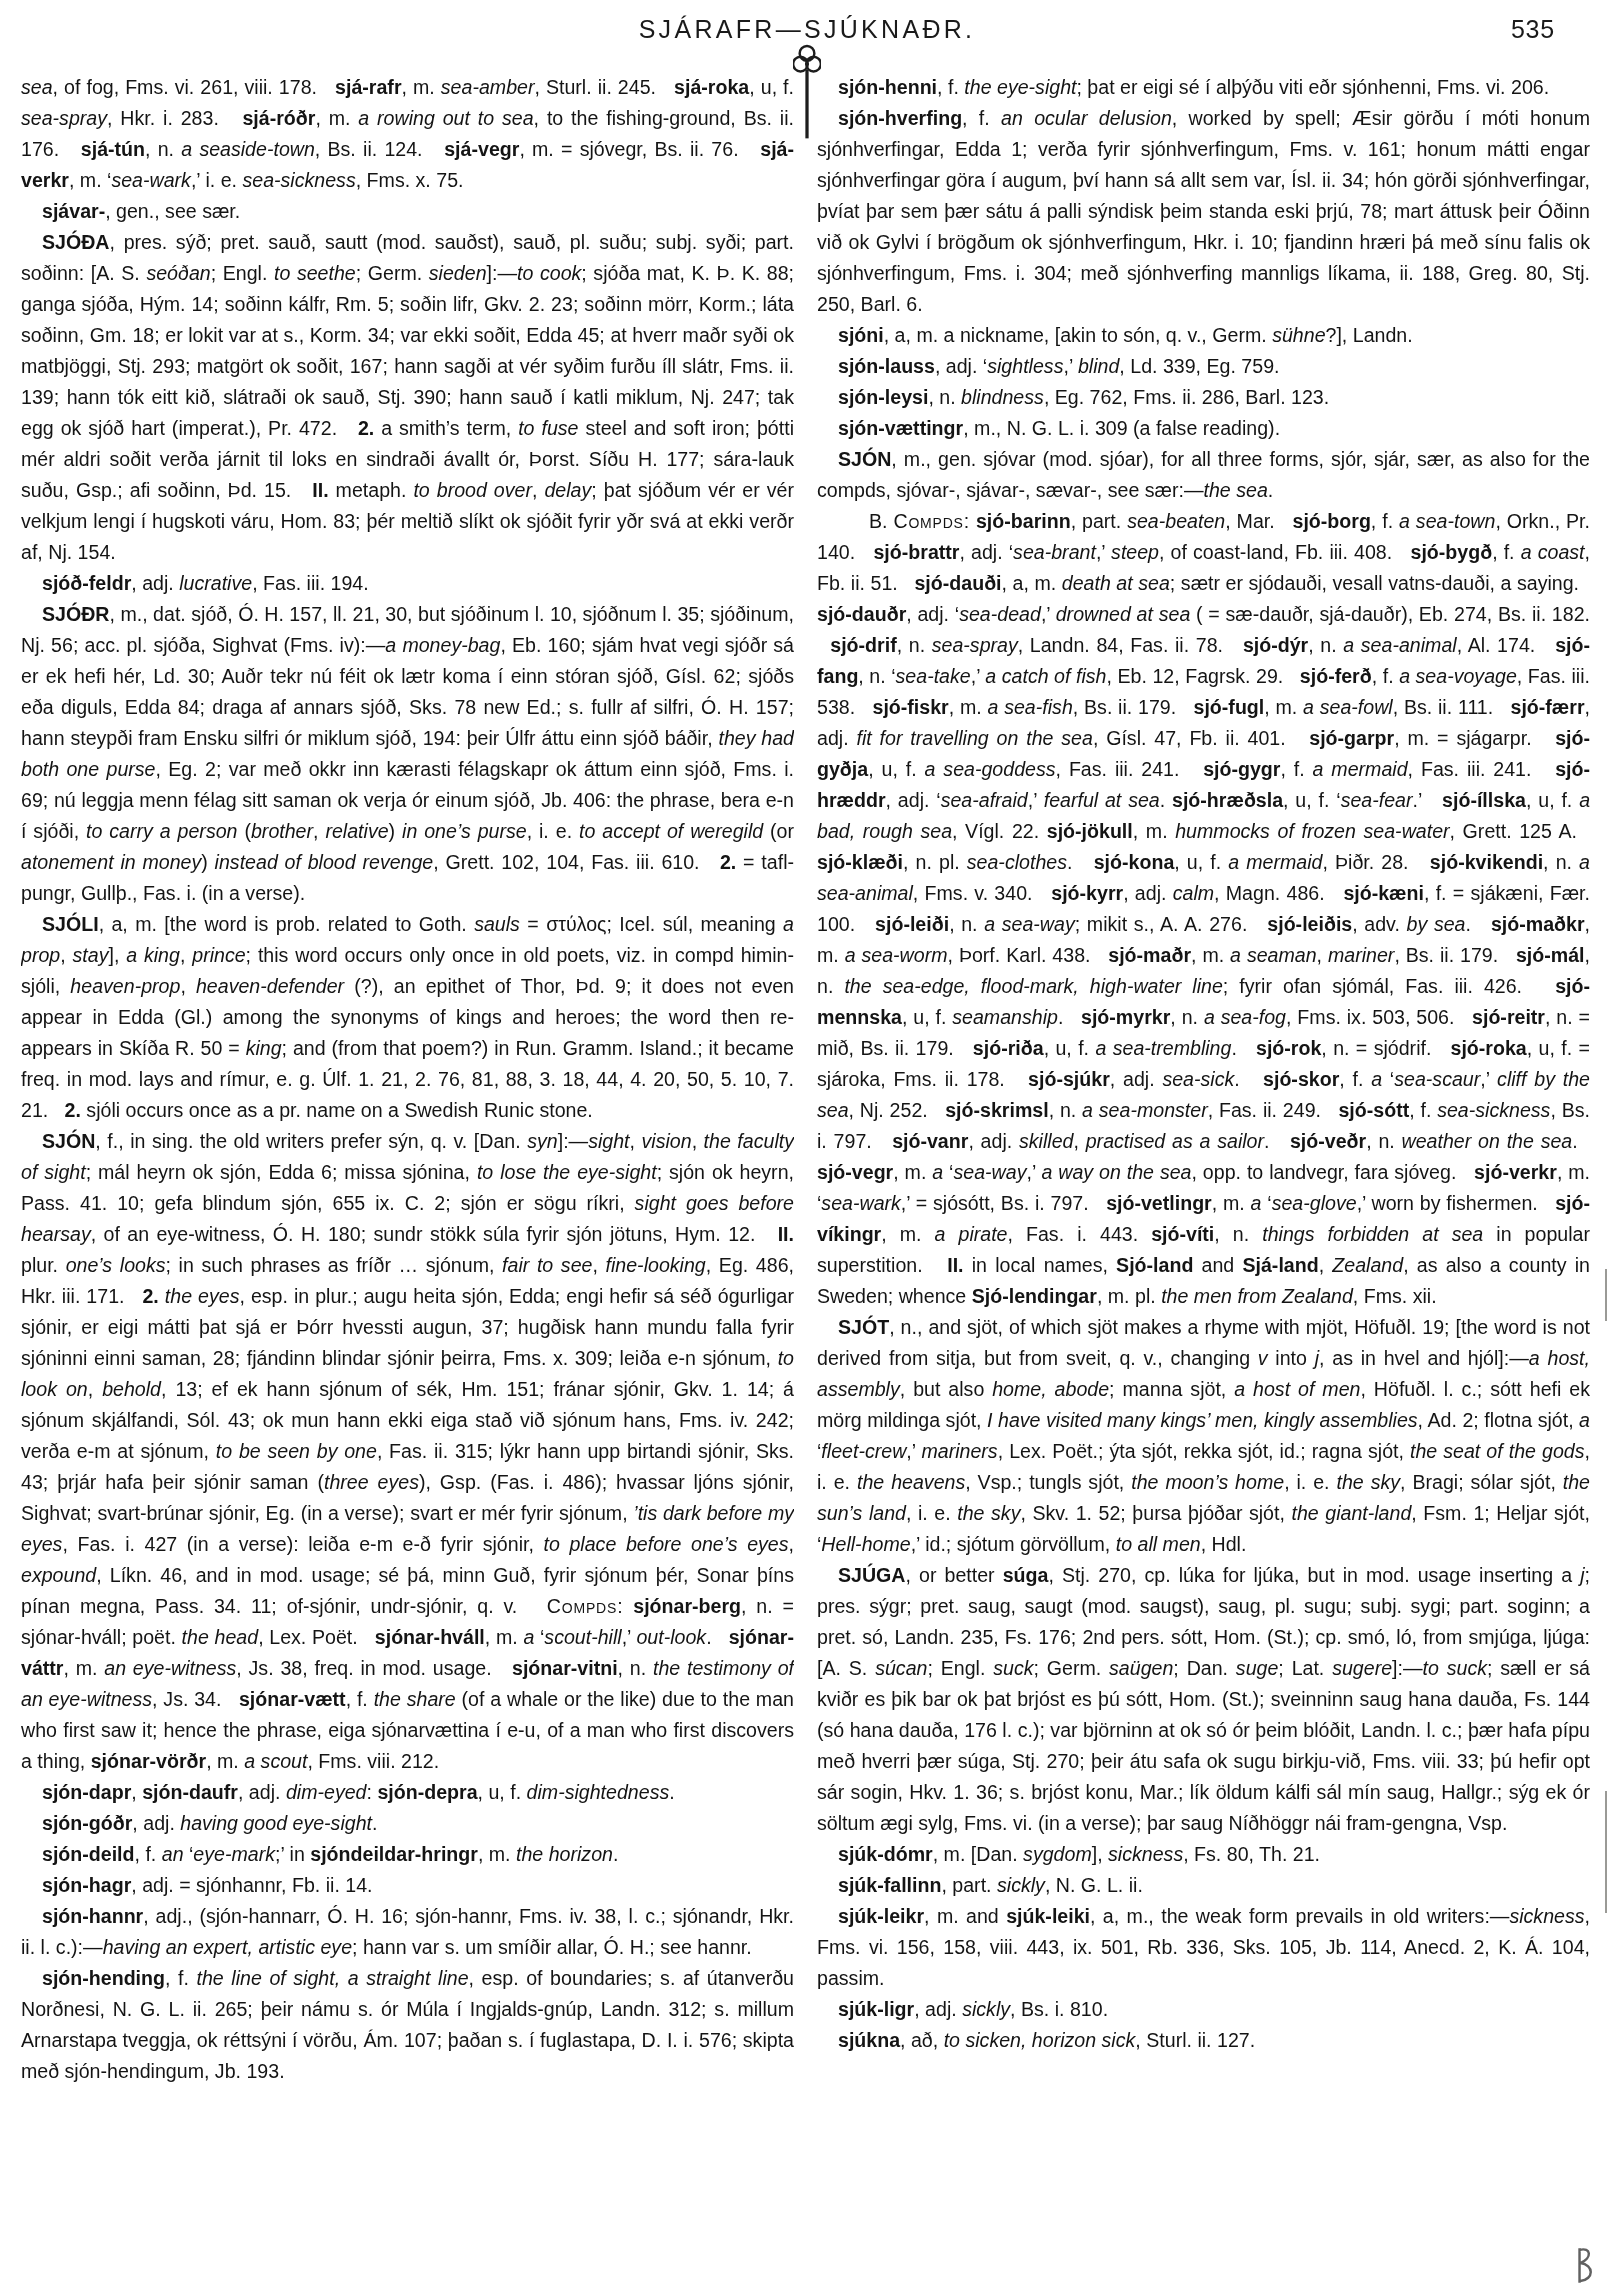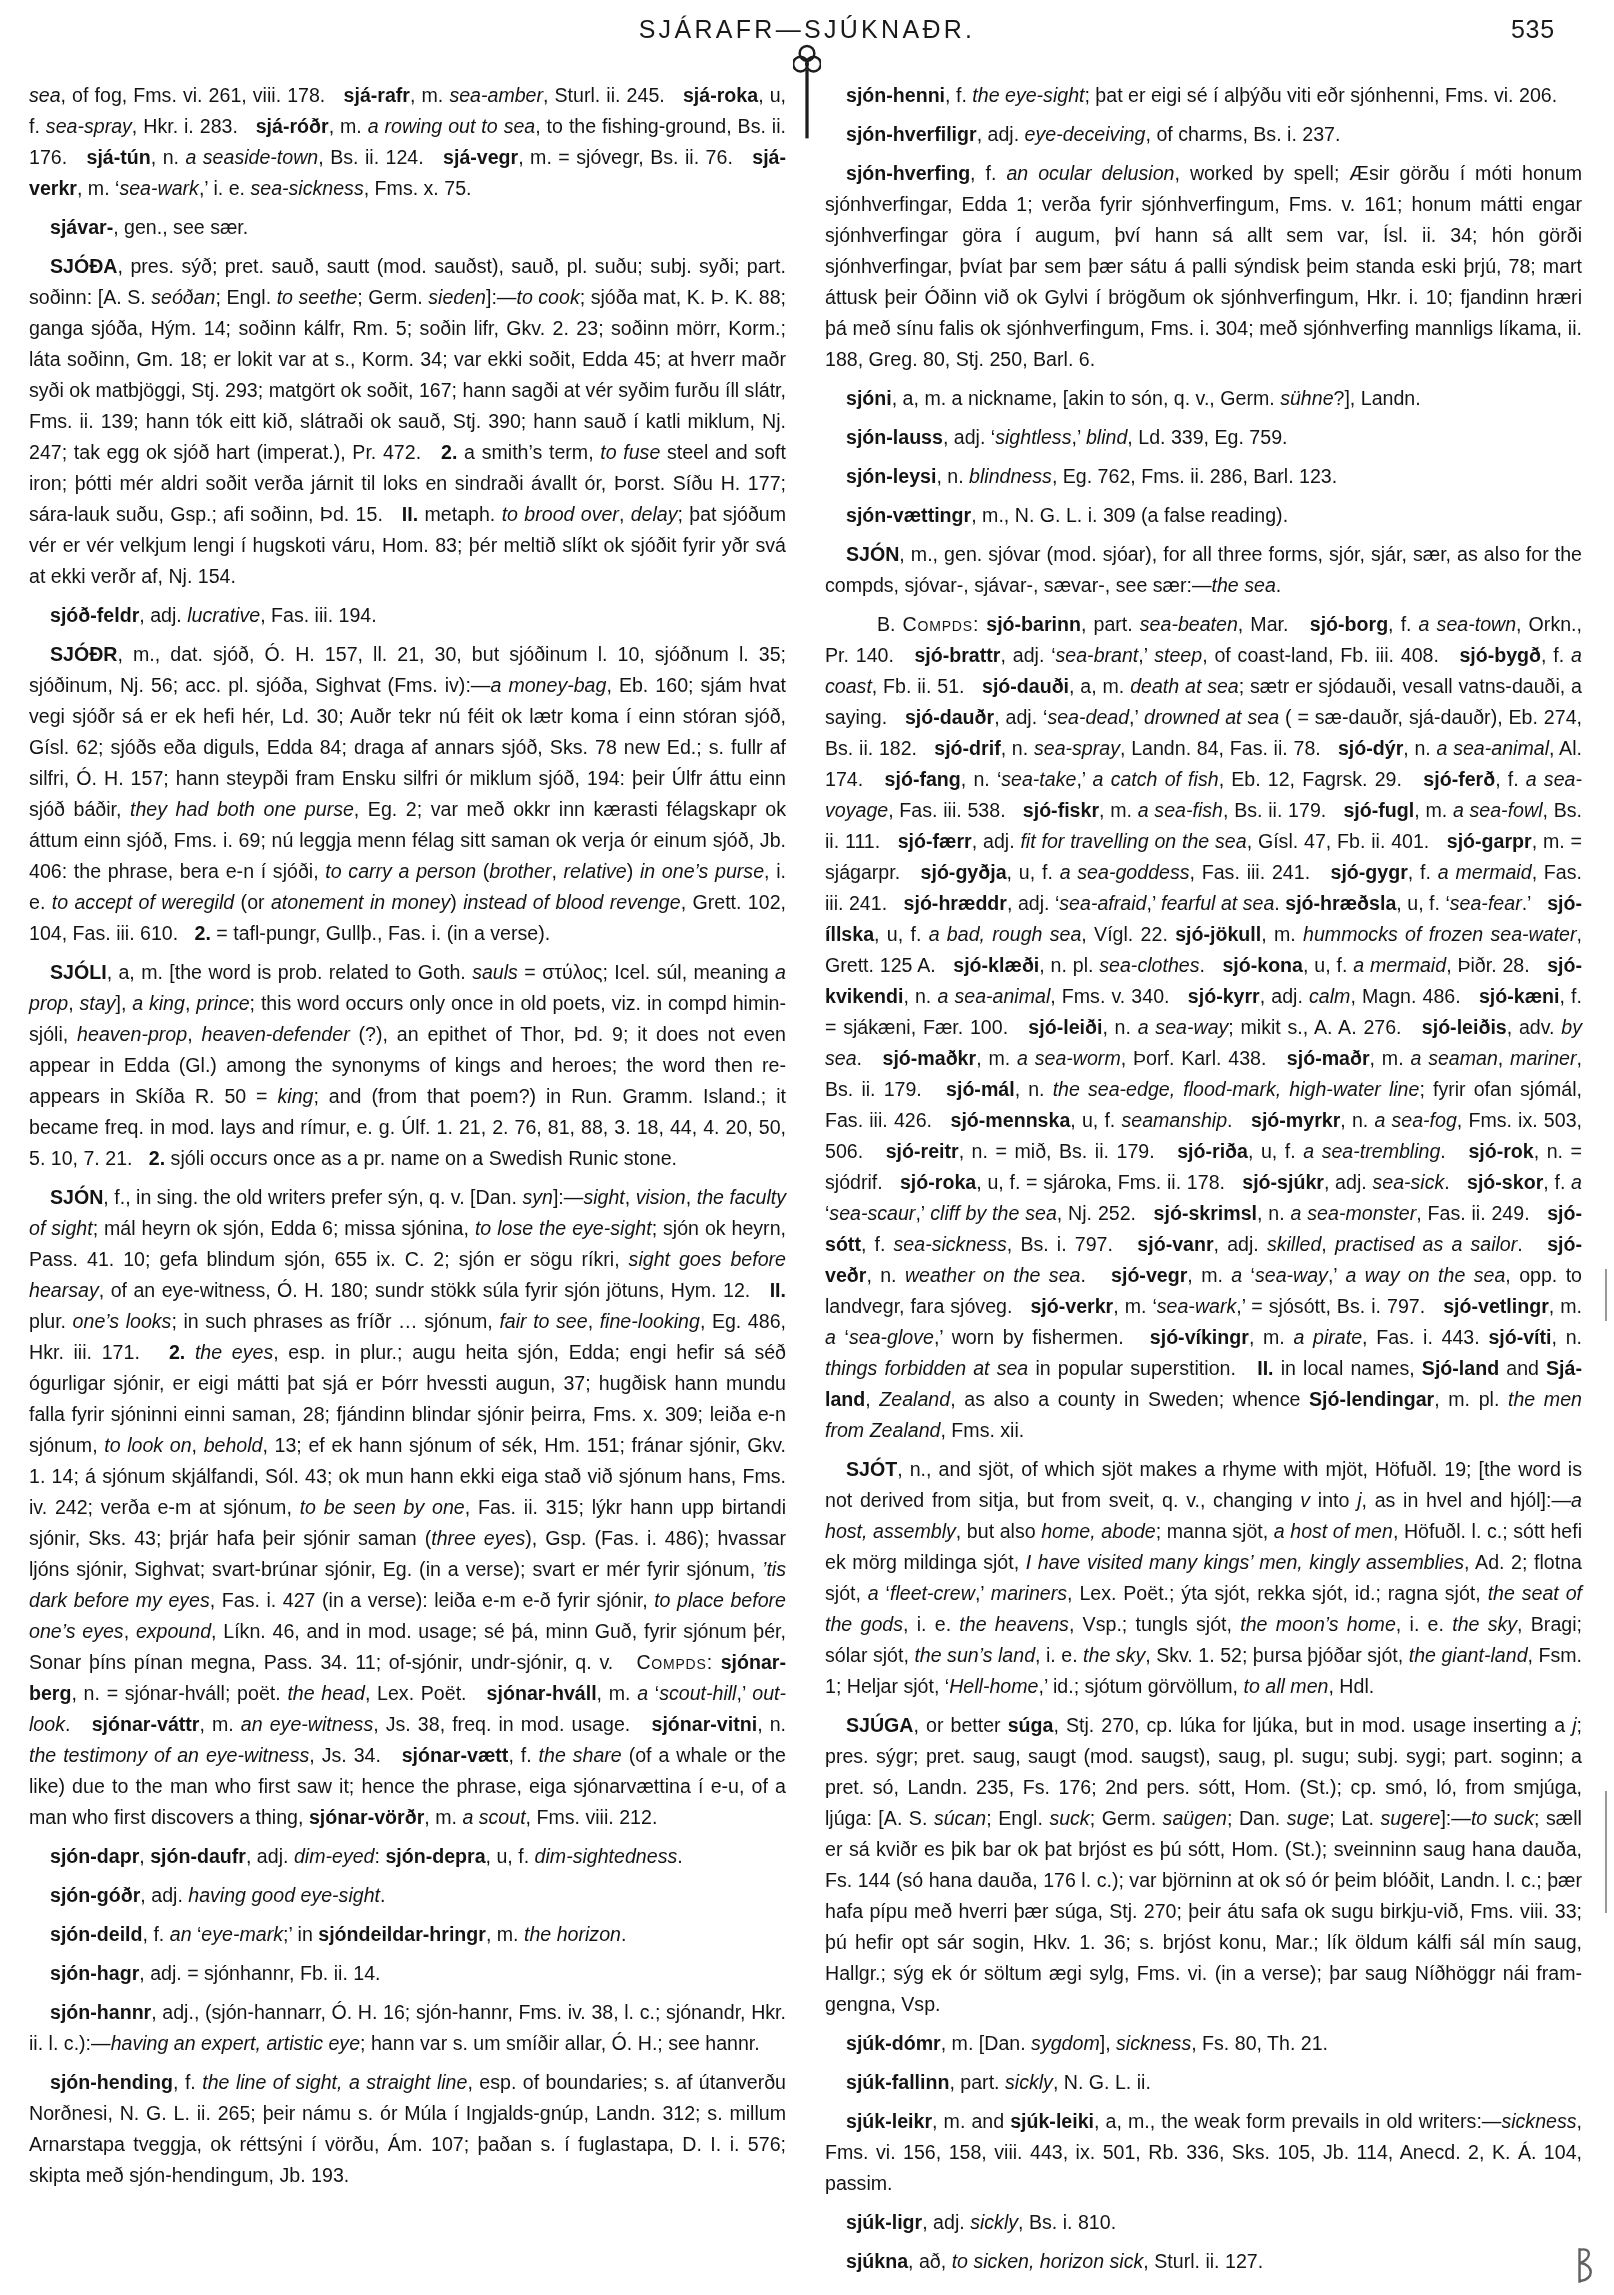--- a/index.html
+++ b/index.html
@@ -27,21 +27,21 @@
   .columns{
     position:absolute;top:72px;left:21px;
     width:1570px;height:2212px;
     display:flex;gap:23px;
   }
   .col{
     width:773px;height:2212px;overflow:hidden;
     font-size:19.6px;line-height:31px;
     text-align:justify;
   }
-  .col p{margin:8px;padding:0;}
+  .col p{margin:0;padding:0;}
   .col p.entry{text-indent:21px;}
   .col p.cont{text-indent:0;}
   .col p.compds{text-indent:52px;}
   b{font-weight:bold;}
   i{font-style:italic;}
   .sc{font-variant:small-caps;letter-spacing:0.8px;}
   .pen-mark-top{position:absolute;left:793px;top:42px;}
   .pen-mark-bottom{position:absolute;left:1573px;top:2245px;opacity:.8;}
   .margin-dash{position:absolute;background:#9a9a96;width:2.4px;}
   .md1{left:1605px;top:1269px;height:52px;}
@@ -75,21 +75,20 @@
         <p class="entry"><b>SJÓN</b>, f., in sing. the old writers prefer sýn, q. v. [Dan. <i>syn</i>]:—<i>sight</i>, <i>vision</i>, <i>the faculty of sight</i>; mál heyrn ok sjón, Edda 6; missa sjónina, <i>to lose the eye-sight</i>; sjón ok heyrn, Pass. 41. 10; gefa blindum sjón, 655 ix. C. 2; sjón er sögu ríkri, <i>sight goes before hearsay</i>, of an eye-witness, Ó. H. 180; sundr stökk súla fyrir sjón jötuns, Hym. 12. &nbsp; <b>II.</b> plur. <i>one’s looks</i>; in such phrases as fríðr … sjónum, <i>fair to see</i>, <i>fine-looking</i>, Eg. 486, Hkr. iii. 171. &nbsp; <b>2.</b> <i>the eyes</i>, esp. in plur.; augu heita sjón, Edda; engi hefir sá séð ógurligar sjónir, er eigi mátti þat sjá er Þórr hvessti augun, 37; hugðisk hann mundu falla fyrir sjóninni einni saman, 28; fjándinn blindar sjónir þeirra, Fms. x. 309; leiða e-n sjónum, <i>to look on</i>, <i>behold</i>, 13; ef ek hann sjónum of sék, Hm. 151; fránar sjónir, Gkv. 1. 14; á sjónum skjálfandi, Sól. 43; ok mun hann ekki eiga stað við sjónum hans, Fms. iv. 242; verða e-m at sjónum, <i>to be seen by one</i>, Fas. ii. 315; lýkr hann upp birtandi sjónir, Sks. 43; þrjár hafa þeir sjónir saman (<i>three eyes</i>), Gsp. (Fas. i. 486); hvassar ljóns sjónir, Sighvat; svart-brúnar sjónir, Eg. (in a verse); svart er mér fyrir sjónum, <i>’tis dark before my eyes</i>, Fas. i. 427 (in a verse): leiða e-m e-ð fyrir sjónir, <i>to place before one’s eyes</i>, <i>expound</i>, Líkn. 46, and in mod. usage; sé þá, minn Guð, fyrir sjónum þér, Sonar þíns pínan megna, Pass. 34. 11; of-sjónir, undr-sjónir, q. v. &nbsp; <span class="sc">Compds:</span> <b>sjónar-berg</b>, n. = sjónar-hváll; poët. <i>the head</i>, Lex. Poët. &nbsp; <b>sjónar-hváll</b>, m. <i>a</i> ‘<i>scout-hill</i>,’ <i>out-look</i>. &nbsp; <b>sjónar-váttr</b>, m. <i>an eye-witness</i>, Js. 38, freq. in mod. usage. &nbsp; <b>sjónar-vitni</b>, n. <i>the testimony of an eye-witness</i>, Js. 34. &nbsp; <b>sjónar-vætt</b>, f. <i>the share</i> (of a whale or the like) due to the man who first saw it; hence the phrase, eiga sjónarvættina í e-u, of a man who first discovers a thing, <b>sjónar-vörðr</b>, m. <i>a scout</i>, Fms. viii. 212.</p>
         <p class="entry"><b>sjón-dapr</b>, <b>sjón-daufr</b>, adj. <i>dim-eyed</i>: <b>sjón-depra</b>, u, f. <i>dim-sightedness</i>.</p>
         <p class="entry"><b>sjón-góðr</b>, adj. <i>having good eye-sight</i>.</p>
         <p class="entry"><b>sjón-deild</b>, f. <i>an</i> ‘<i>eye-mark</i>;’ in <b>sjóndeildar-hringr</b>, m. <i>the horizon</i>.</p>
         <p class="entry"><b>sjón-hagr</b>, adj. = sjónhannr, Fb. ii. 14.</p>
         <p class="entry"><b>sjón-hannr</b>, adj., (sjón-hannarr, Ó. H. 16; sjón-hannr, Fms. iv. 38, l. c.; sjónandr, Hkr. ii. l. c.):—<i>having an expert, artistic eye</i>; hann var s. um smíðir allar, Ó. H.; see hannr.</p>
         <p class="entry"><b>sjón-hending</b>, f. <i>the line of sight, a straight line</i>, esp. of boundaries; s. af útanverðu Norðnesi, N. G. L. ii. 265; þeir námu s. ór Múla í Ingjalds-gnúp, Landn. 312; s. millum Arnarstapa tveggja, ok réttsýni í vörðu, Ám. 107; þaðan s. í fuglastapa, D. I. i. 576; skipta með sjón-hendingum, Jb. 193.</p>
       </div>
     <div class="col" id="right-col">
         <p class="entry"><b>sjón-henni</b>, f. <i>the eye-sight</i>; þat er eigi sé í alþýðu viti eðr sjónhenni, Fms. vi. 206.</p>
-        <p class="entry"><b>sjón-hverfiligr</b>, adj. <i>eye-deceiving</i>, of charms, Bs. i. 237.</p>
         <p class="entry"><b>sjón-hverfing</b>, f. <i>an ocular delusion</i>, worked by spell; Æsir görðu í móti honum sjónhverfingar, Edda 1; verða fyrir sjónhverfingum, Fms. v. 161; honum mátti engar sjónhverfingar göra í augum, því hann sá allt sem var, Ísl. ii. 34; hón görði sjónhverfingar, þvíat þar sem þær sátu á palli sýndisk þeim standa eski þrjú, 78; mart áttusk þeir Óðinn við ok Gylvi í brögðum ok sjónhverfingum, Hkr. i. 10; fjandinn hræri þá með sínu falis ok sjónhverfingum, Fms. i. 304; með sjónhverfing mannligs líkama, ii. 188, Greg. 80, Stj. 250, Barl. 6.</p>
         <p class="entry"><b>sjóni</b>, a, m. a nickname, [akin to són, q. v., Germ. <i>sühne</i>?], Landn.</p>
         <p class="entry"><b>sjón-lauss</b>, adj. ‘<i>sightless</i>,’ <i>blind</i>, Ld. 339, Eg. 759.</p>
         <p class="entry"><b>sjón-leysi</b>, n. <i>blindness</i>, Eg. 762, Fms. ii. 286, Barl. 123.</p>
         <p class="entry"><b>sjón-vættingr</b>, m., N. G. L. i. 309 (a false reading).</p>
         <p class="entry"><b>SJÓN</b>, m., gen. sjóvar (mod. sjóar), for all three forms, sjór, sjár, sær, as also for the compds, sjóvar-, sjávar-, sævar-, see sær:—<i>the sea</i>.</p>
         <p class="compds">B. <span class="sc">Compds:</span> <b>sjó-barinn</b>, part. <i>sea-beaten</i>, Mar. &nbsp; <b>sjó-borg</b>, f. <i>a sea-town</i>, Orkn., Pr. 140. &nbsp; <b>sjó-brattr</b>, adj. ‘<i>sea-brant</i>,’ <i>steep</i>, of coast-land, Fb. iii. 408. &nbsp; <b>sjó-bygð</b>, f. <i>a coast</i>, Fb. ii. 51. &nbsp; <b>sjó-dauði</b>, a, m. <i>death at sea</i>; sætr er sjódauði, vesall vatns-dauði, a saying. &nbsp; <b>sjó-dauðr</b>, adj. ‘<i>sea-dead</i>,’ <i>drowned at sea</i> ( = sæ-dauðr, sjá-dauðr), Eb. 274, Bs. ii. 182. &nbsp; <b>sjó-drif</b>, n. <i>sea-spray</i>, Landn. 84, Fas. ii. 78. &nbsp; <b>sjó-dýr</b>, n. <i>a sea-animal</i>, Al. 174. &nbsp; <b>sjó-fang</b>, n. ‘<i>sea-take</i>,’ <i>a catch of fish</i>, Eb. 12, Fagrsk. 29. &nbsp; <b>sjó-ferð</b>, f. <i>a sea-voyage</i>, Fas. iii. 538. &nbsp; <b>sjó-fiskr</b>, m. <i>a sea-fish</i>, Bs. ii. 179. &nbsp; <b>sjó-fugl</b>, m. <i>a sea-fowl</i>, Bs. ii. 111. &nbsp; <b>sjó-færr</b>, adj. <i>fit for travelling on the sea</i>, Gísl. 47, Fb. ii. 401. &nbsp; <b>sjó-garpr</b>, m. = sjágarpr. &nbsp; <b>sjó-gyðja</b>, u, f. <i>a sea-goddess</i>, Fas. iii. 241. &nbsp; <b>sjó-gygr</b>, f. <i>a mermaid</i>, Fas. iii. 241. &nbsp; <b>sjó-hræddr</b>, adj. ‘<i>sea-afraid</i>,’ <i>fearful at sea</i>. <b>sjó-hræðsla</b>, u, f. ‘<i>sea-fear</i>.’ &nbsp; <b>sjó-íllska</b>, u, f. <i>a bad, rough sea</i>, Vígl. 22. <b>sjó-jökull</b>, m. <i>hummocks of frozen sea-water</i>, Grett. 125 A. &nbsp; <b>sjó-klæði</b>, n. pl. <i>sea-clothes</i>. &nbsp; <b>sjó-kona</b>, u, f. <i>a mermaid</i>, Þiðr. 28. &nbsp; <b>sjó-kvikendi</b>, n. <i>a sea-animal</i>, Fms. v. 340. &nbsp; <b>sjó-kyrr</b>, adj. <i>calm</i>, Magn. 486. &nbsp; <b>sjó-kæni</b>, f. = sjákæni, Fær. 100. &nbsp; <b>sjó-leiði</b>, n. <i>a sea-way</i>; mikit s., A. A. 276. &nbsp; <b>sjó-leiðis</b>, adv. <i>by sea</i>. &nbsp; <b>sjó-maðkr</b>, m. <i>a sea-worm</i>, Þorf. Karl. 438. &nbsp; <b>sjó-maðr</b>, m. <i>a seaman</i>, <i>mariner</i>, Bs. ii. 179. &nbsp; <b>sjó-mál</b>, n. <i>the sea-edge, flood-mark, high-water line</i>; fyrir ofan sjómál, Fas. iii. 426. &nbsp; <b>sjó-mennska</b>, u, f. <i>seamanship</i>. &nbsp; <b>sjó-myrkr</b>, n. <i>a sea-fog</i>, Fms. ix. 503, 506. &nbsp; <b>sjó-reitr</b>, n. = mið, Bs. ii. 179. &nbsp; <b>sjó-riða</b>, u, f. <i>a sea-trembling</i>. &nbsp; <b>sjó-rok</b>, n. = sjódrif. &nbsp; <b>sjó-roka</b>, u, f. = sjároka, Fms. ii. 178. &nbsp; <b>sjó-sjúkr</b>, adj. <i>sea-sick</i>. &nbsp; <b>sjó-skor</b>, f. <i>a</i> ‘<i>sea-scaur</i>,’ <i>cliff by the sea</i>, Nj. 252. &nbsp; <b>sjó-skrimsl</b>, n. <i>a sea-monster</i>, Fas. ii. 249. &nbsp; <b>sjó-sótt</b>, f. <i>sea-sickness</i>, Bs. i. 797. &nbsp; <b>sjó-vanr</b>, adj. <i>skilled</i>, <i>practised as a sailor</i>. &nbsp; <b>sjó-veðr</b>, n. <i>weather on the sea</i>. &nbsp; <b>sjó-vegr</b>, m. <i>a</i> ‘<i>sea-way</i>,’ <i>a way on the sea</i>, opp. to landvegr, fara sjóveg. &nbsp; <b>sjó-verkr</b>, m. ‘<i>sea-wark</i>,’ = sjósótt, Bs. i. 797. &nbsp; <b>sjó-vetlingr</b>, m. <i>a</i> ‘<i>sea-glove</i>,’ worn by fishermen. &nbsp; <b>sjó-víkingr</b>, m. <i>a pirate</i>, Fas. i. 443. <b>sjó-víti</b>, n. <i>things forbidden at sea</i> in popular superstition. &nbsp; <b>II.</b> in local names, <b>Sjó-land</b> and <b>Sjá-land</b>, <i>Zealand</i>, as also a county in Sweden; whence <b>Sjó-lendingar</b>, m. pl. <i>the men from Zealand</i>, Fms. xii.</p>
         <p class="entry"><b>SJÓT</b>, n., and sjöt, of which sjöt makes a rhyme with mjöt, Höfuðl. 19; [the word is not derived from sitja, but from sveit, q. v., changing <i>v</i> into <i>j</i>, as in hvel and hjól]:—<i>a host, assembly</i>, but also <i>home, abode</i>; manna sjöt, <i>a host of men</i>, Höfuðl. l. c.; sótt hefi ek mörg mildinga sjót, <i>I have visited many kings’ men, kingly assemblies</i>, Ad. 2; flotna sjót, <i>a</i> ‘<i>fleet-crew</i>,’ <i>mariners</i>, Lex. Poët.; ýta sjót, rekka sjót, id.; ragna sjót, <i>the seat of the gods</i>, i. e. <i>the heavens</i>, Vsp.; tungls sjót, <i>the moon’s home</i>, i. e. <i>the sky</i>, Bragi; sólar sjót, <i>the sun’s land</i>, i. e. <i>the sky</i>, Skv. 1. 52; þursa þjóðar sjót, <i>the giant-land</i>, Fsm. 1; Heljar sjót, ‘<i>Hell-home</i>,’ id.; sjótum görvöllum, <i>to all men</i>, Hdl.</p>
         <p class="entry"><b>SJÚGA</b>, or better <b>súga</b>, Stj. 270, cp. lúka for ljúka, but in mod. usage inserting a <i>j</i>; pres. sýgr; pret. saug, saugt (mod. saugst), saug, pl. sugu; subj. sygi; part. soginn; a pret. só, Landn. 235, Fs. 176; 2nd pers. sótt, Hom. (St.); cp. smó, ló, from smjúga, ljúga: [A. S. <i>súcan</i>; Engl. <i>suck</i>; Germ. <i>saügen</i>; Dan. <i>suge</i>; Lat. <i>sugere</i>]:—<i>to suck</i>; sæll er sá kviðr es þik bar ok þat brjóst es þú sótt, Hom. (St.); sveinninn saug hana dauða, Fs. 144 (só hana dauða, 176 l. c.); var björninn at ok só ór þeim blóðit, Landn. l. c.; þær hafa pípu með hverri þær súga, Stj. 270; þeir átu safa ok sugu birkju-við, Fms. viii. 33; þú hefir opt sár sogin, Hkv. 1. 36; s. brjóst konu, Mar.; lík öldum kálfi sál mín saug, Hallgr.; sýg ek ór söltum ægi sylg, Fms. vi. (in a verse); þar saug Níðhöggr nái fram-gengna, Vsp.</p>
         <p class="entry"><b>sjúk-dómr</b>, m. [Dan. <i>sygdom</i>], <i>sickness</i>, Fs. 80, Th. 21.</p>

